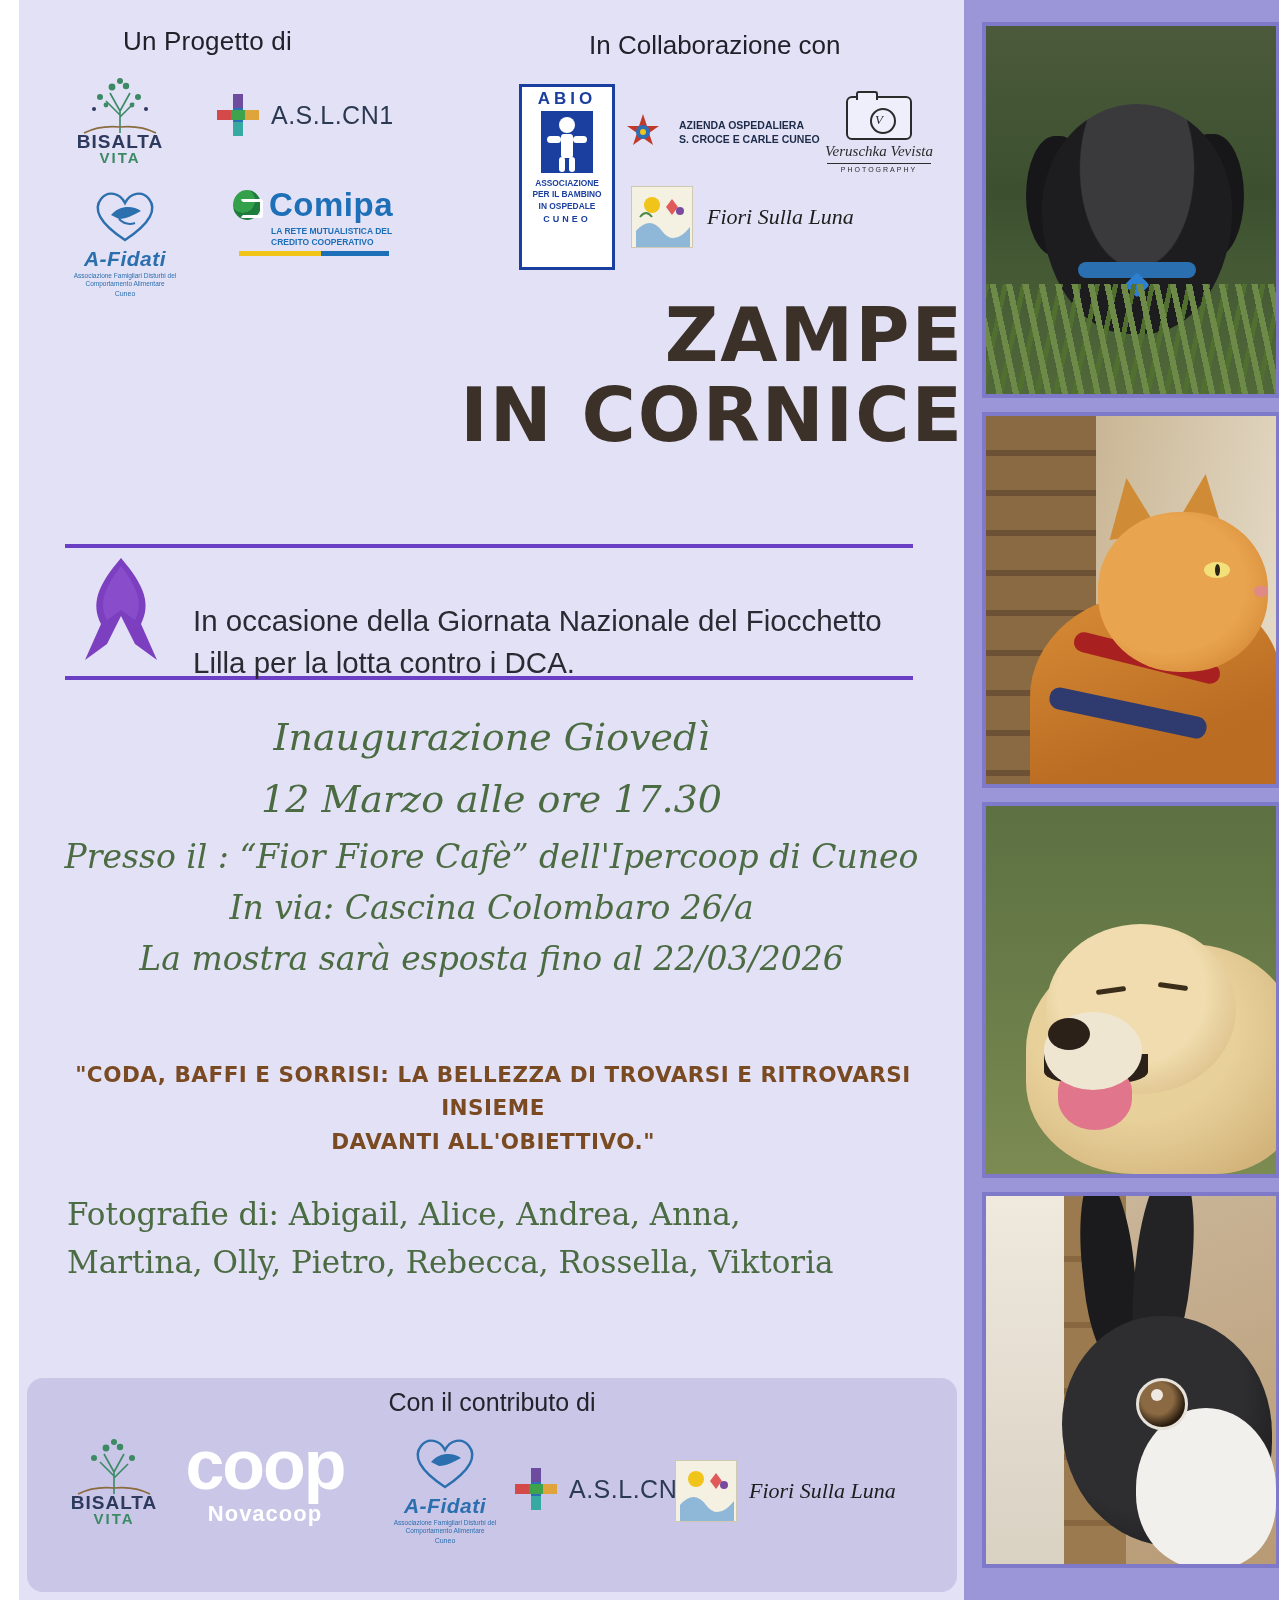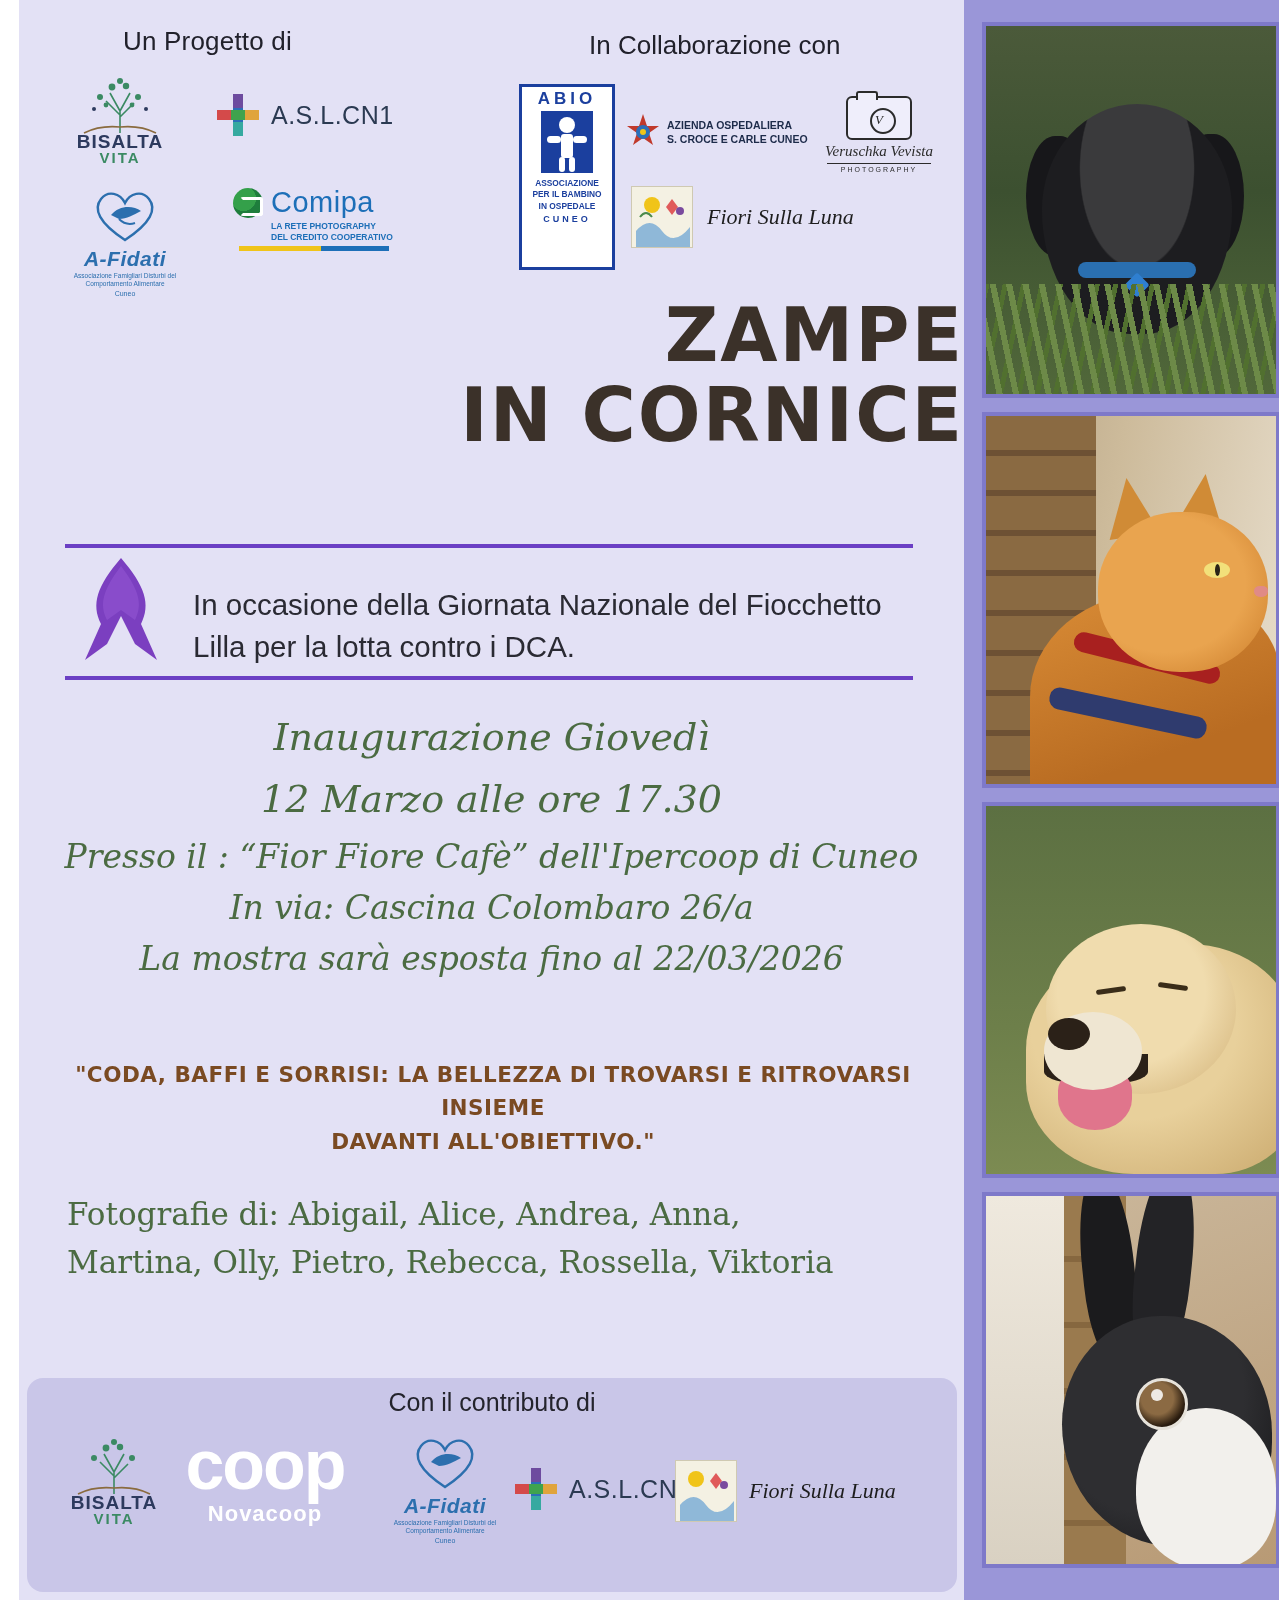--- a/index.html
+++ b/index.html
@@ -71,21 +71,21 @@
   .comipa-row { display: flex; align-items: center; gap: 8px; }
   .comipa-mark {
     width: 30px; height: 30px; border-radius: 50%;
     background: radial-gradient(circle at 35% 35%, #34a04a 0 45%, #1e7d3c 46% 100%);
     position: relative;
   }
   .comipa-mark::after{
     content:""; position:absolute; left:7px; top:9px; width:17px; height:13px;
     border:3px solid #fff; border-radius:3px; border-left-color:transparent;
   }
-  .comipa-name { font-size: 29px; font-weight: 400; color: #1d6fb8; letter-spacing: 0.5px; text-align: right; }
+  .comipa-name { font-size: 33px; font-weight: 700; color: #1d6fb8; letter-spacing: 0.5px; text-align: right; }
   .comipa-sub { font-size: 8.5px; font-weight: 700; color: #1d6fb8; line-height: 1.25; margin-top: 2px; margin-left: 38px;}
   .comipa-bar { width: 150px; height: 5px; background: linear-gradient(90deg,#f0c419 0 55%, #1d6fb8 55% 100%); margin-top: 4px; margin-left: 6px;}
 
   
   .logo-afidati {
     position: absolute; left: 46px; top: 185px;
     width: 120px; text-align: center;
   }
   .af-heart { width: 72px; height: 58px; margin: 0 auto; position: relative; }
   .af-name { font-size: 21px; font-weight: 700; color: #2c6fae; font-style: italic; letter-spacing: .5px; }
@@ -102,21 +102,21 @@
     padding-top: 3px;
   }
   .abio-top { font-size: 17px; font-weight: 700; color: #1b3f9e; letter-spacing: 4px; line-height: 1;}
   .abio-fig { width: 56px; height: 66px; margin-top: 2px; position: relative; }
   .abio-sub { font-size: 8.4px; font-weight: 700; color: #1b3f9e; text-align: center; line-height: 1.35; margin-top: 3px;}
   .abio-city { font-size: 9px; font-weight: 700; color: #1b3f9e; letter-spacing: 3px; margin-top: 2px;}
 
   
   .logo-ao {
     position: absolute; left: 604px; top: 112px;
-    display: flex; align-items: center; gap: 4px;
+    display: flex; align-items: center; gap: 16px;
   }
   .ao-mark { width: 40px; height: 40px; position: relative; }
   .ao-text { font-size: 10.5px; color: #1d2b4a; line-height: 1.35; font-weight: 600; }
 
   
   .logo-photo {
     position: absolute; left: 800px; top: 96px;
     width: 120px; text-align: center;
   }
   .cam { width: 66px; height: 44px; border: 2px solid #2b2b2b; border-radius: 6px; margin: 0 auto; position: relative; background: #efeefb;}
@@ -148,21 +148,21 @@
   .title .l2 { font-size: 74px; line-height: 1.12; margin-left: -30px; }
 
   
   .rule {
     position: absolute; left: 46px; width: 848px; height: 4px; background: #6b3fc4;
   }
   .rule.top { top: 544px; }
   .rule.bottom { top: 676px; }
   .ribbon { position: absolute; left: 44px; top: 552px; width: 116px; height: 118px; }
   .occasione {
-    position: absolute; left: 174px; top: 584px; width: 700px;
+    position: absolute; left: 174px; top: 600px; width: 700px;
     font-size: 29.5px; color: #2a2a33; line-height: 1.42;
   }
 
   
   .green {
     position: absolute; left: 0; top: 718px; width: 945px;
     text-align: center;
     font-family: "DejaVu Serif", serif;
     font-style: italic;
     color: #4b6b42;
@@ -344,21 +344,21 @@
       <div class="af-name">A-Fidati</div>
       <div class="af-sub">Associazione Famigliari Disturbi del Comportamento Alimentare</div>
       <div class="af-city">Cuneo</div>
     </div>
 
     <div class="logo-comipa">
       <div class="comipa-row">
         <span class="comipa-mark"></span>
         <span class="comipa-name">Comipa</span>
       </div>
-      <div class="comipa-sub">LA RETE PHOTOGRAPHY
+      <div class="comipa-sub">LA RETE MUTUALISTICA
 DEL CREDITO COOPERATIVO</div>
       <div class="comipa-bar"></div>
     </div>
 
     <div class="logo-abio">
       <div class="abio-top">ABIO</div>
       <svg class="abio-fig" viewBox="0 0 56 66">
         <rect x="2" y="2" width="52" height="62" fill="#1b3f9e"></rect>
         <g fill="#ffffff">
           <circle cx="28" cy="16" r="8"></circle>

